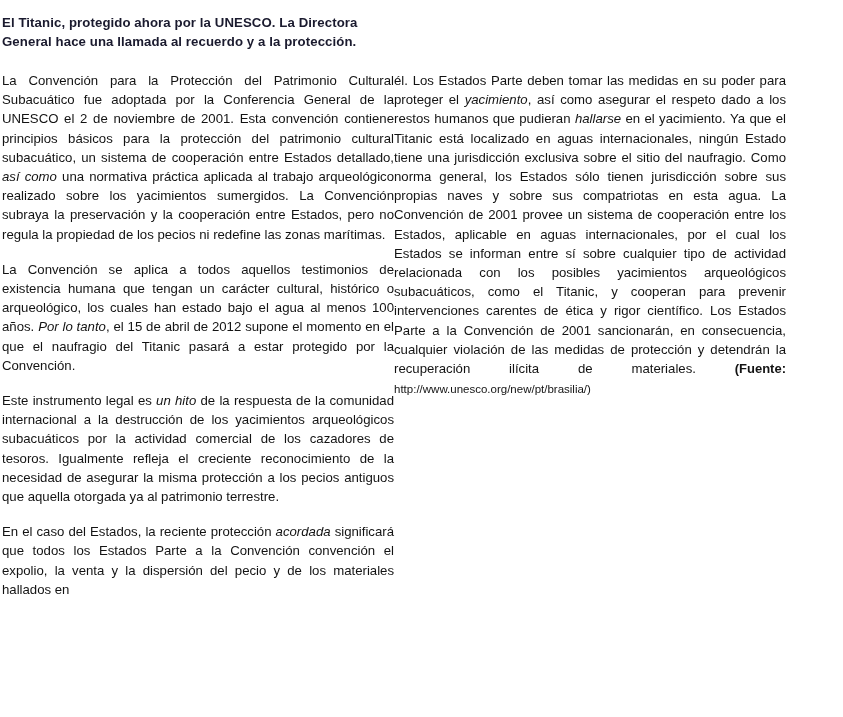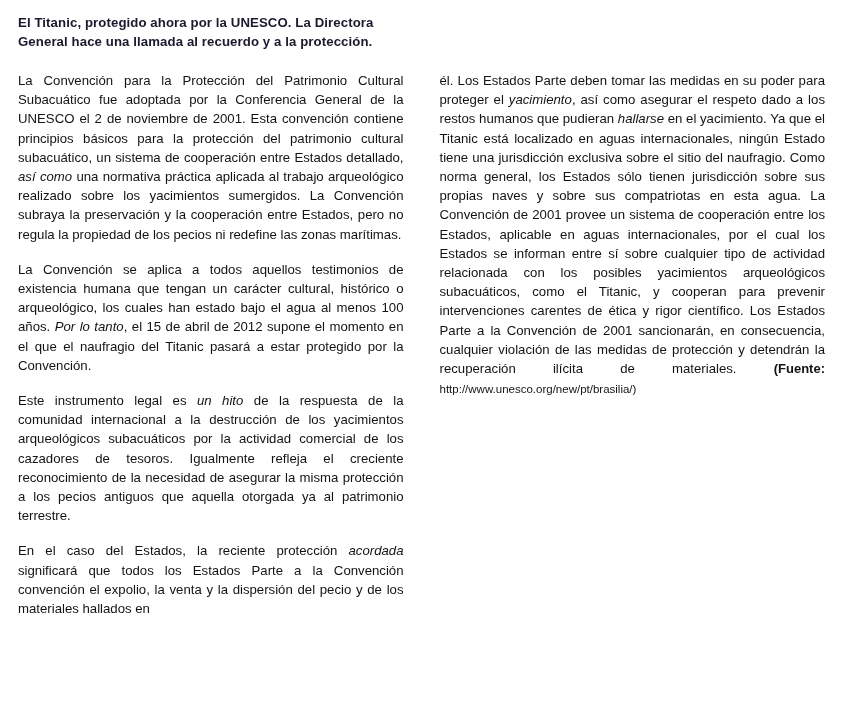--- a/index.html
+++ b/index.html
@@ -12,36 +12,35 @@
     height: 717px;
     font-family: "Liberation Sans", sans-serif;
     color: #000000;
     overflow: hidden;
   }
   #page {
     position: relative;
     width: 843px;
     height: 523px;
     box-sizing: border-box;
-    padding: 14px 18px 0 18px;
+    padding: 14px 18px 0 2px;
   }
   .headline {
     font-weight: bold;
     font-size: 13.2px;
     line-height: 18.5px;
     color: #1a1a2e;
     width: 400px;
     margin: 0 0 20px 0;
     text-align: left;
     letter-spacing: 0.1px;
   }
   .columns {
     display: flex;
     flex-direction: row;
-    gap: 36px;
     align-items: flex-start;
   }
   .col {
     width: 392px;
   }
   p.body {
     margin: 0 0 16px 0;
     font-size: 13.2px;
     line-height: 19.2px;
     text-align: justify;

